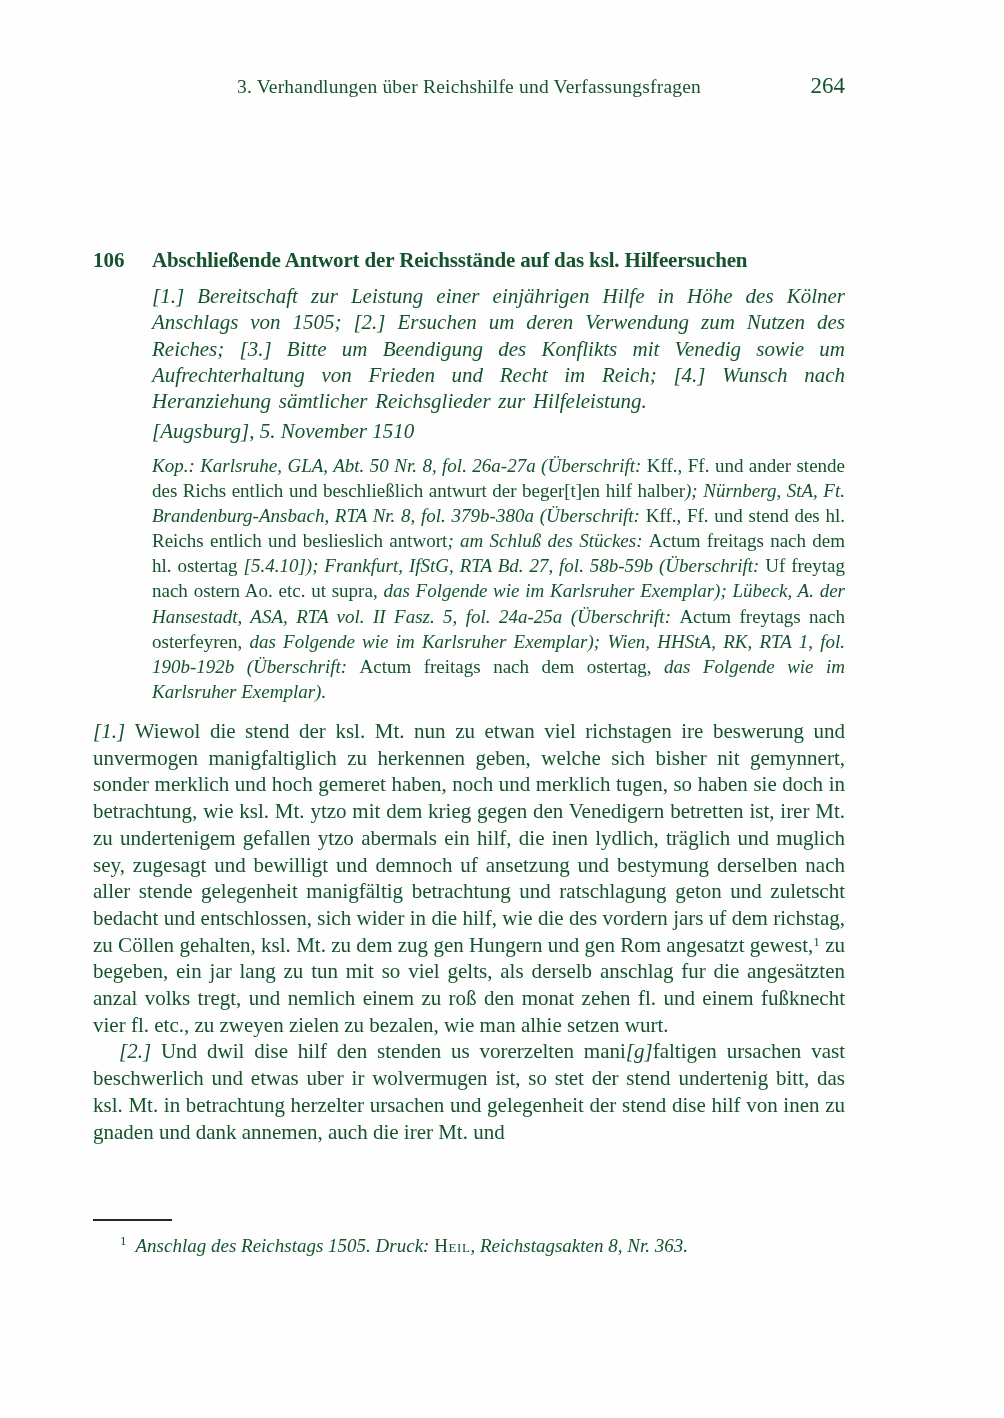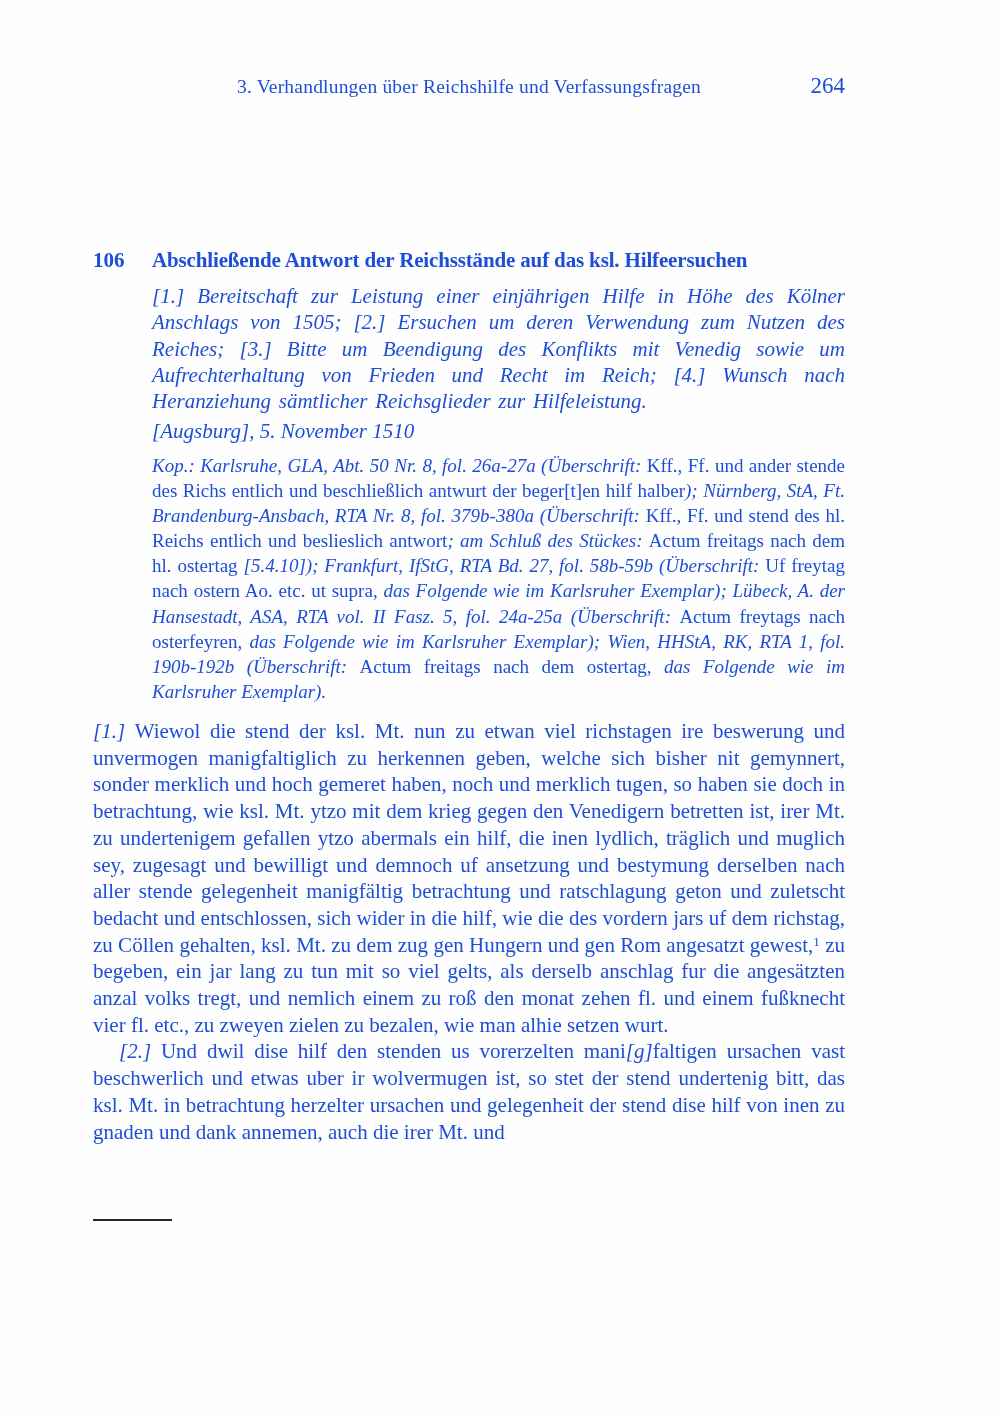--- a/index.html
+++ b/index.html
@@ -5,21 +5,21 @@
   html, body {
     margin: 0;
     padding: 0;
     background: #ffffff;
   }
   .page {
     position: relative;
     width: 1004px;
     height: 1418px;
     background: #fefefe;
-    color: #1d4ed8;
+    color: #14532d;
     font-family: "Liberation Serif", serif;
     overflow: hidden;
   }
   
   .running-head {
     position: absolute;
     left: 93px;
     top: 76px;
     width: 752px;
     height: 28px;
@@ -173,15 +173,16 @@
 
   <p class="source-note"><span class="it">Kop.: Karlsruhe, GLA, Abt. 50 Nr. 8, fol. 26a-27a (Überschrift: </span><span>Kff., Ff. und ander stende des Richs entlich und beschließlich antwurt der beger[t]en hilf halber</span><span class="it">); Nürnberg, StA, Ft. Brandenburg-Ansbach, RTA Nr. 8, fol. 379b-380a (Überschrift: </span><span>Kff., Ff. und stend des hl. Reichs entlich und beslieslich antwort</span><span class="it">; am Schluß des Stückes: </span><span>Actum freitags nach dem hl. ostertag </span><span class="it">[5.4.10]); Frankfurt, IfStG, RTA Bd. 27, fol. 58b-59b (Überschrift: </span><span>Uf freytag nach ostern Ao. etc. ut supra, </span><span class="it">das Folgende wie im Karlsruher Exemplar); Lübeck, A. der Hansestadt, ASA, RTA vol. II Fasz. 5, fol. 24a-25a (Überschrift: </span><span>Actum freytags nach osterfeyren, </span><span class="it">das Folgende wie im Karlsruher Exemplar); Wien, HHStA, RK, RTA 1, fol. 190b-192b (Überschrift: </span><span>Actum freitags nach dem ostertag, </span><span class="it">das Folgende wie im Karlsruher Exemplar).</span></p>
 
   <div class="body-block">
     <p><span class="it">[1.] </span><span>Wiewol die stend der ksl. Mt. nun zu etwan viel richstagen ire beswerung und unvermogen manigfaltiglich zu herkennen geben, welche sich bisher nit gemynnert, sonder merklich und hoch gemeret haben, noch und merklich tugen, so haben sie doch in betrachtung, wie ksl. Mt. ytzo mit dem krieg gegen den Venedigern betretten ist, irer Mt. zu undertenigem gefallen ytzo abermals ein hilf, die inen lydlich, träglich und muglich sey, zugesagt und bewilligt und demnoch uf ansetzung und bestymung derselben nach aller stende gelegenheit manigfältig betrachtung und ratschlagung geton und zuletscht bedacht und entschlossen, sich wider in die hilf, wie die des vordern jars uf dem richstag, zu Cöllen gehalten, ksl. Mt. zu dem zug gen Hungern und gen Rom angesatzt gewest,</span><sup class="run-sup">1</sup><span> zu begeben, ein jar lang zu tun mit so viel gelts, als derselb anschlag fur die angesätzten anzal volks tregt, und nemlich einem zu roß den monat zehen fl. und einem fußknecht vier fl. etc., zu zweyen zielen zu bezalen, wie man alhie setzen wurt.</span></p>
     <p class="indent"><span class="it">[2.] </span><span>Und dwil dise hilf den stenden us vorerzelten mani</span><span class="it">[g]</span><span>faltigen ursachen vast beschwerlich und etwas uber ir wolvermugen ist, so stet der stend undertenig bitt, das ksl. Mt. in betrachtung herzelter ursachen und gelegenheit der stend dise hilf von inen zu gnaden und dank annemen, auch die irer Mt. und</span></p>
   </div>
 
   <div class="footnote-block">
     <div class="fn-rule"></div>
+    <p class="fn"><sup class="fn-marker">1</sup><span><span class="it">Anschlag des Reichstags 1505. Druck: </span><span class="sc">Heil</span><span class="it">, Reichstagsakten 8, Nr. 363.</span></span></p>
   </div>
 
 </div>
 
 </body></html>

